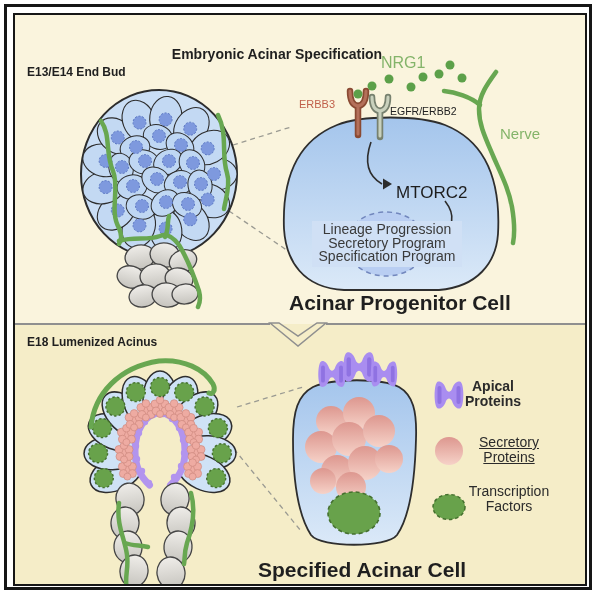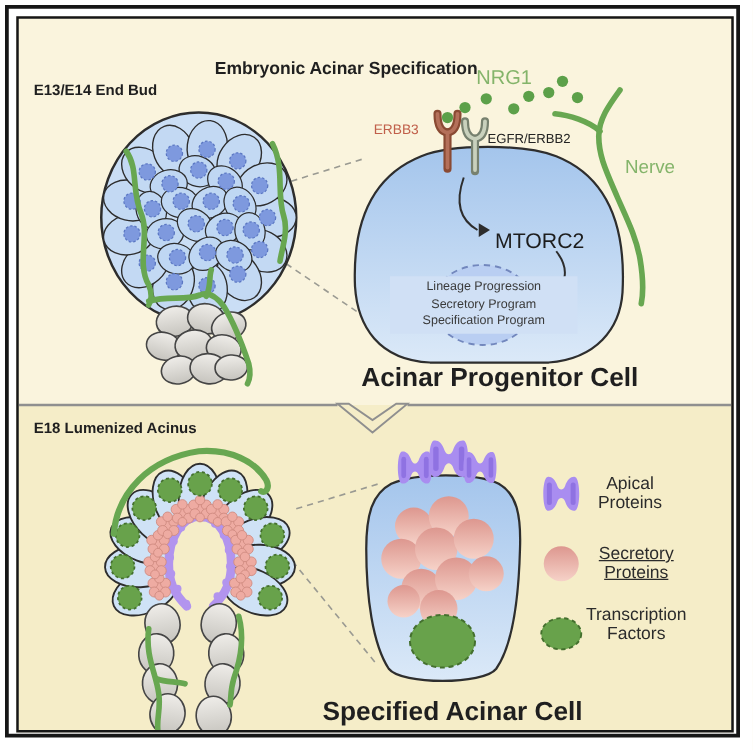--- a/index.html
+++ b/index.html
@@ -13,28 +13,28 @@
   .lbl{position:absolute;color:#1f1f1f;white-space:nowrap;}
   .title{left:117px;top:9px;width:290px;text-align:center;font-size:14px;font-weight:bold;margin-top:22px;}
   .stage-label{font-size:12px;font-weight:bold;}
   .e13{left:12px;top:50px;}
   .e18{left:12px;top:320px;}
   .nrg1{left:366px;top:39px;font-size:16px;color:#84b46a;font-weight:500;}
   .erbb3{left:240px;top:83px;width:80px;text-align:right;font-size:11px;color:#c05f4a;font-weight:500;}
   .egfr{left:375px;top:90px;font-size:10.5px;color:#222;}
   .nerve{left:485px;top:110px;font-size:15px;color:#84b46a;}
   .mtorc2{left:381px;top:168px;font-size:17px;color:#1d1d1d;}
-  .programs{left:296px;top:208px;width:152px;text-align:center;font-size:10px;
+  .programs{left:296px;top:208px;width:152px;text-align:center;font-size:14px;
     line-height:13.5px;color:#3a3a3a;}
   .cell-label{font-size:21px;font-weight:bold;text-align:center;}
   .apc{left:274px;top:276px;width:200px;}
   .sac{left:243px;top:543px;width:200px;}
   .legend-label{position:absolute;text-align:center;font-size:14px;line-height:14.5px;
     color:#2b2b2b;white-space:normal;}
-  .leg1{left:439px;top:364px;width:100px;}
+  .leg1{left:428px;top:364px;width:100px;font-weight:bold;}
   .leg2{left:444px;top:420px;width:100px;text-decoration:underline;}
   .leg3{left:437px;top:469px;width:114px;}
   .legend-label span{display:block;}
 </style>
 </head>
 <body>
 
 <div class="stage">
   <div class="outer-frame"></div>
   <div class="inner-frame">

